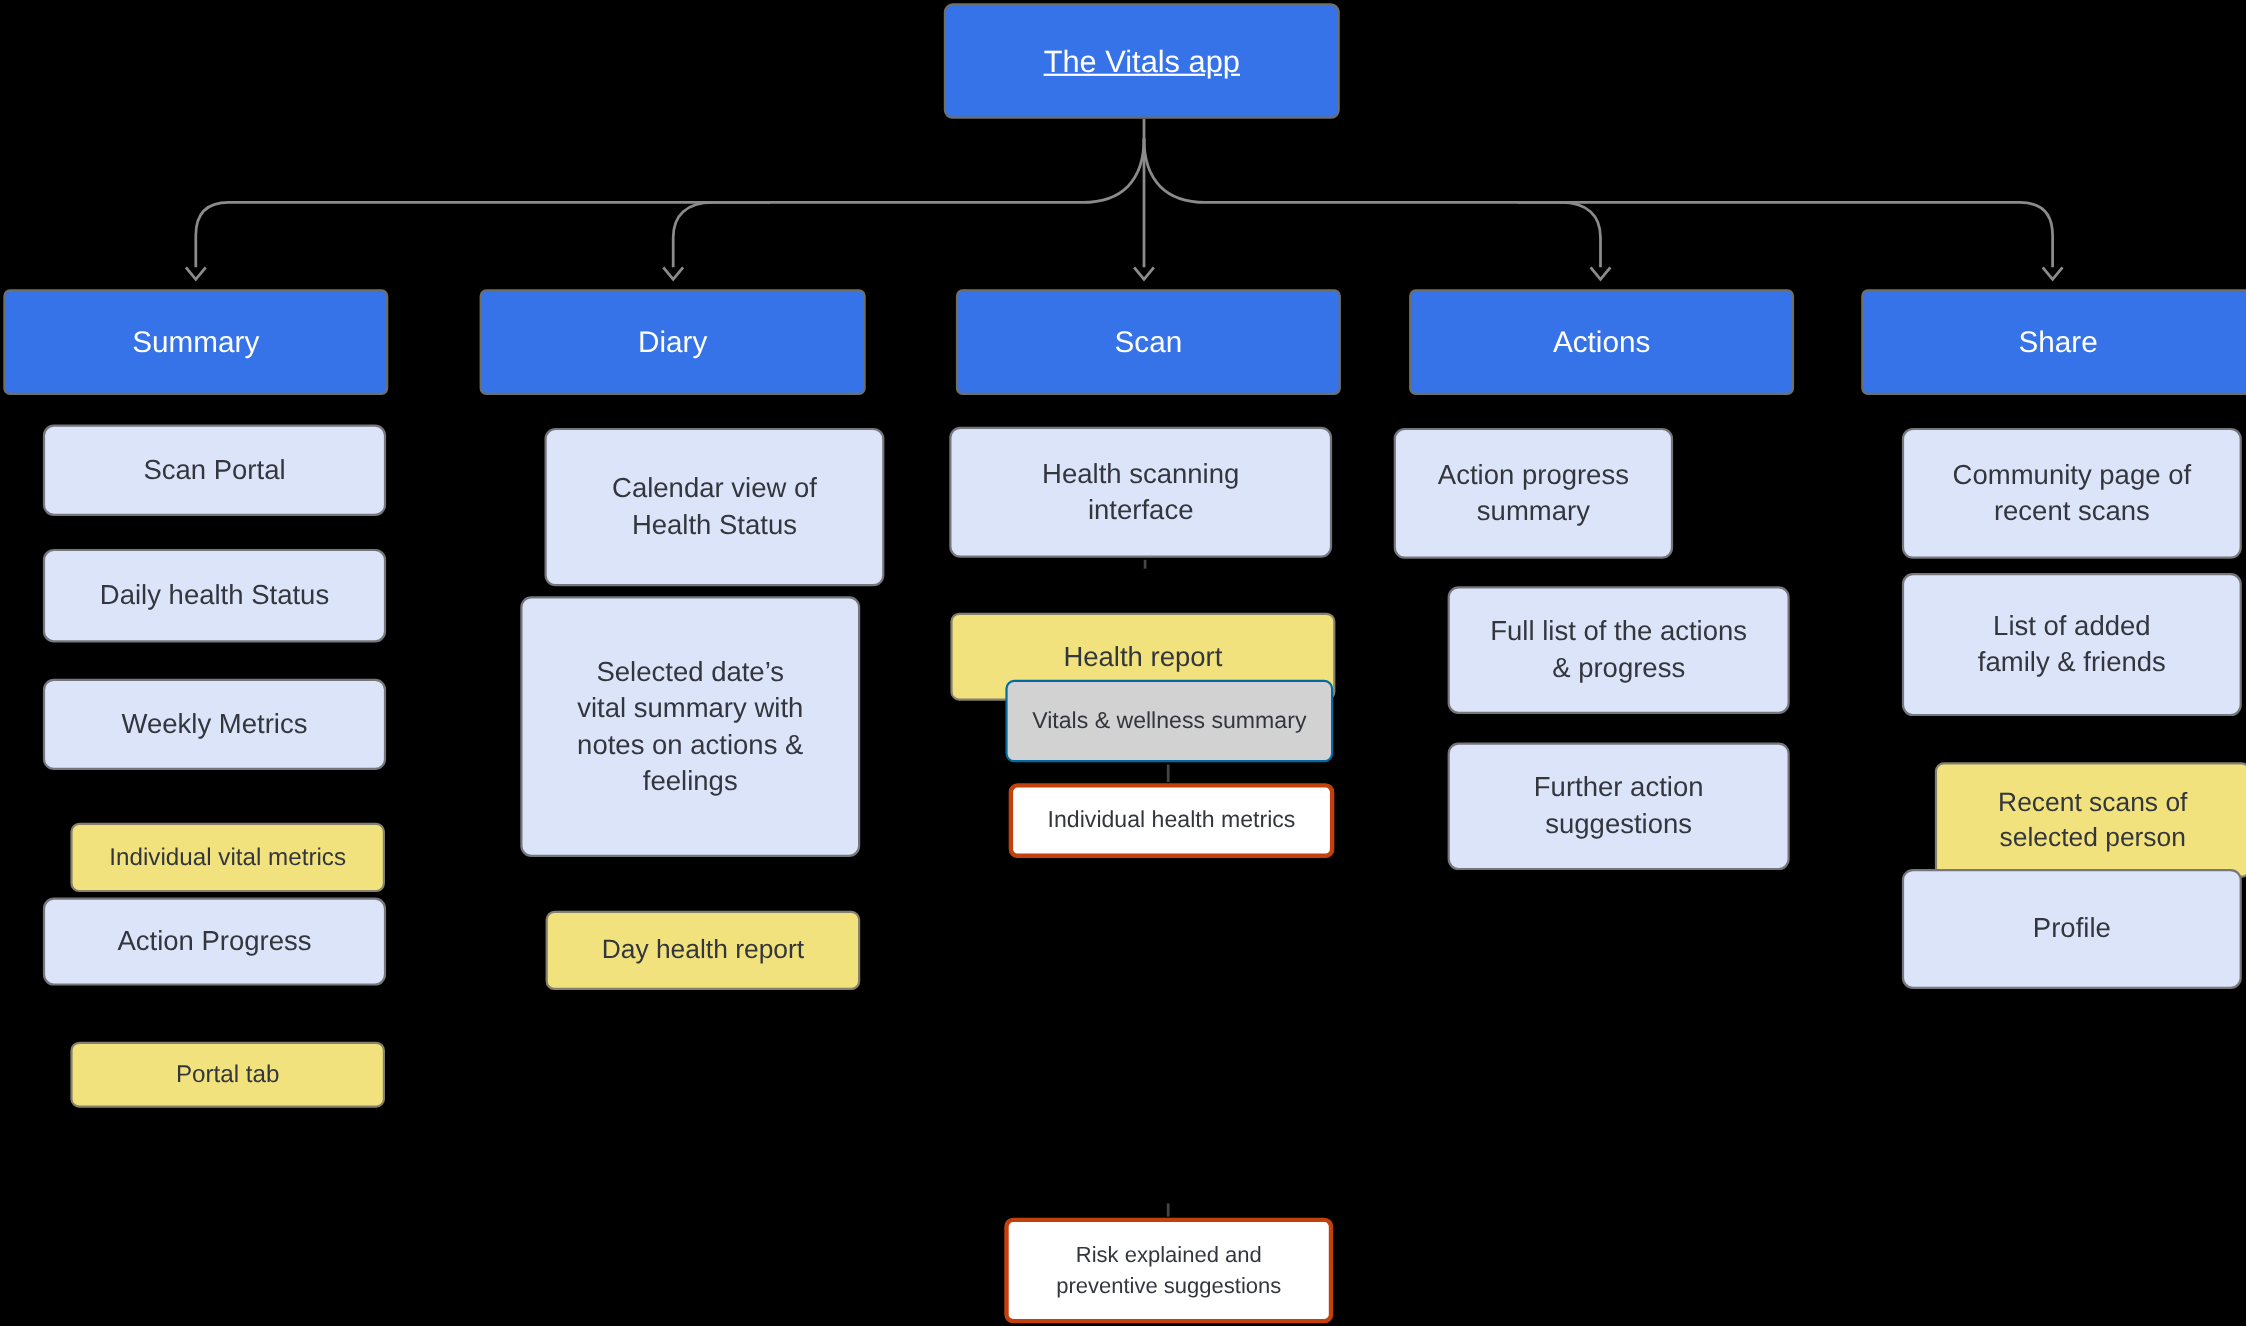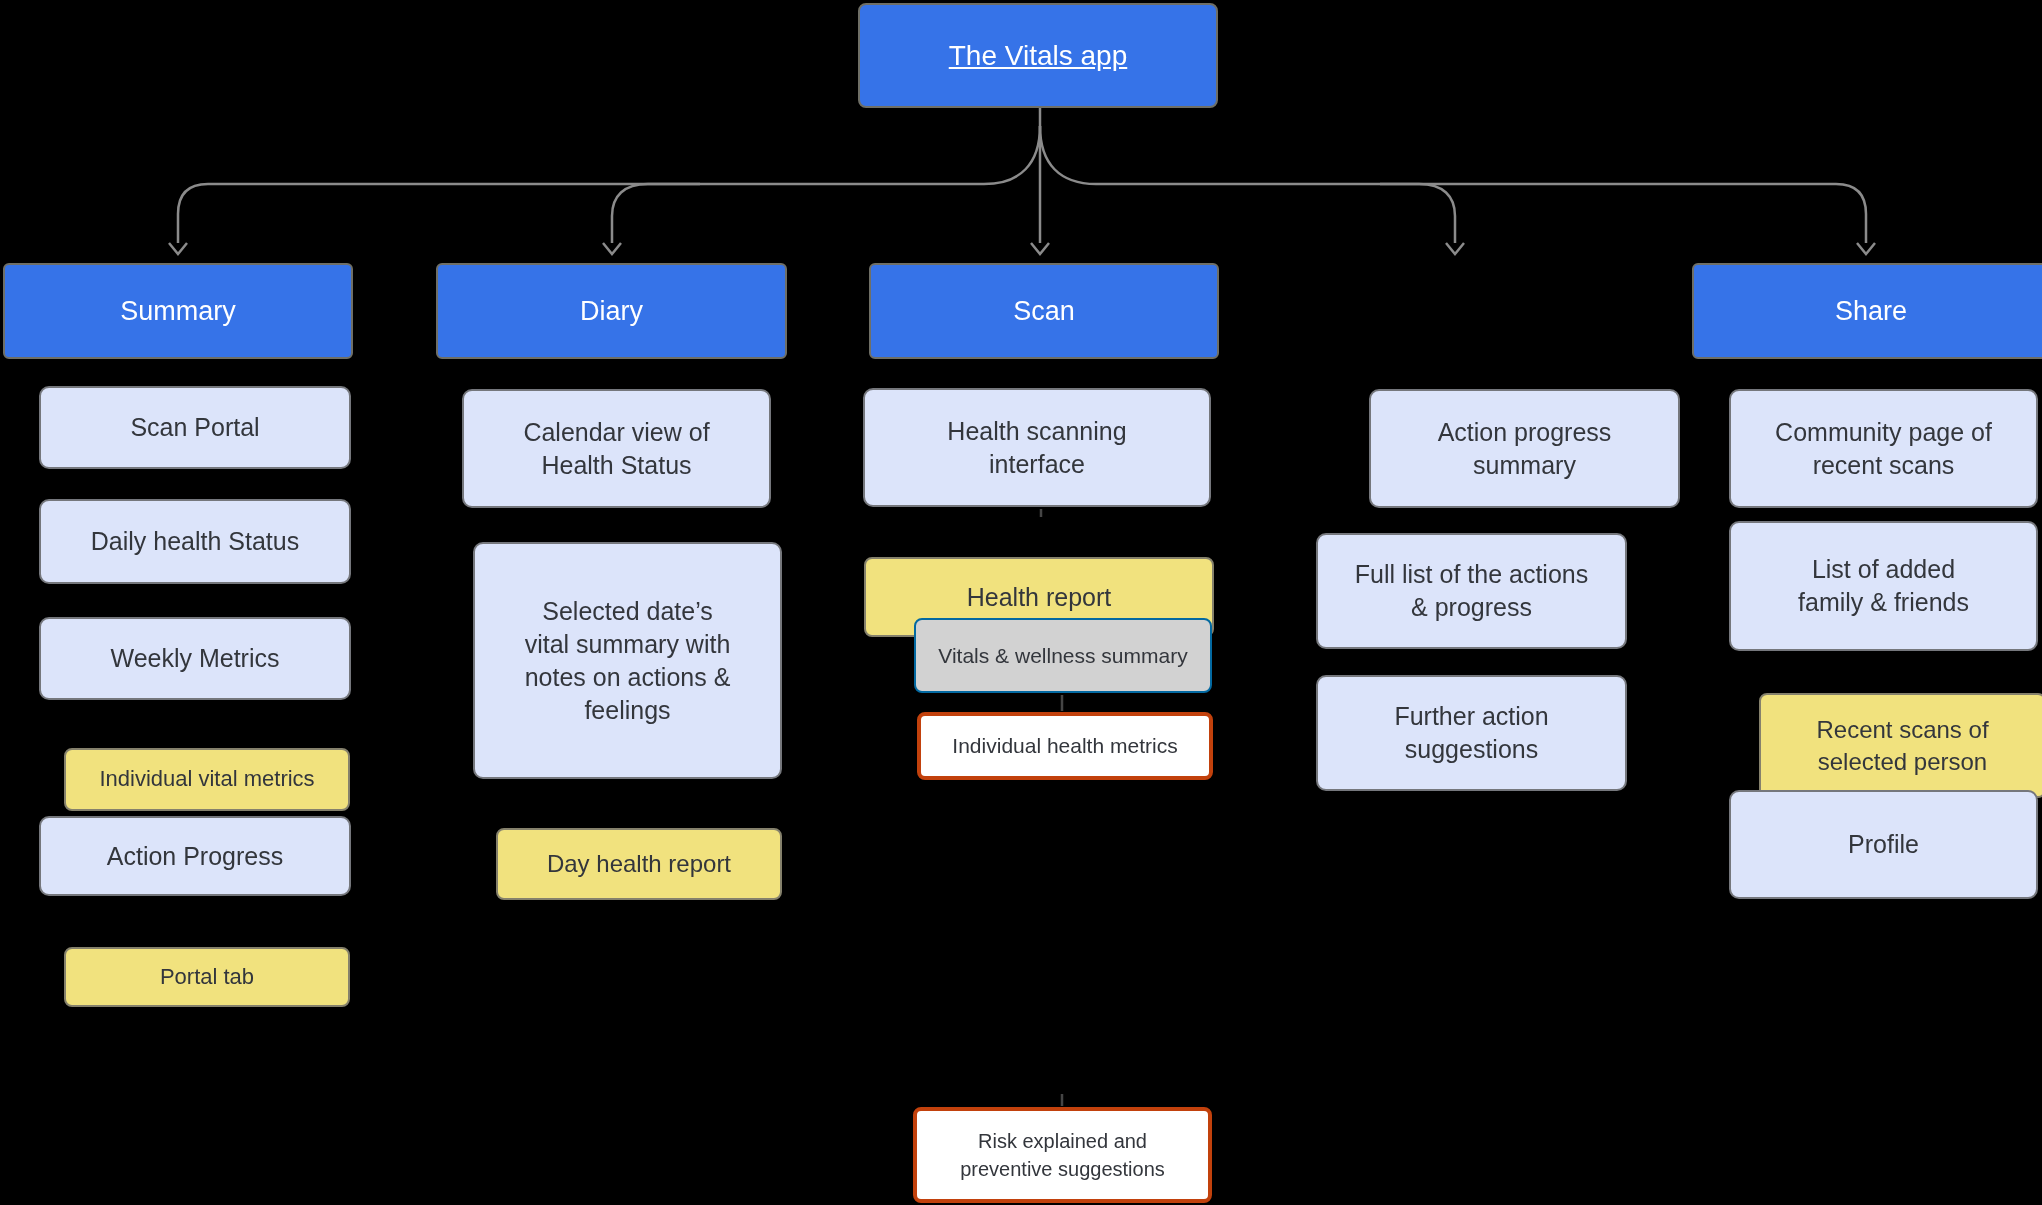--- a/index.html
+++ b/index.html
@@ -72,40 +72,41 @@
       <path d="M 1062 695 V 711"></path>
       <path d="M 1062 1094 V 1106"></path>
     </g>
   </svg>
 
   <div class="box header root" style="left:858px;top:3px;width:360px;height:105px">The Vitals app</div>
 
   <div class="box header" style="left:3px;top:263px;width:350px;height:96px">Summary</div>
   <div class="box header" style="left:436px;top:263px;width:351px;height:96px">Diary</div>
   <div class="box header" style="left:869px;top:263px;width:350px;height:96px">Scan</div>
+  <div class="box header" style="left:1281px;top:263px;width:350px;height:96px">Actions</div>
   <div class="box header" style="left:1692px;top:263px;width:358px;height:96px">Share</div>
 
   <div class="box light" style="left:39px;top:386px;width:312px;height:83px">Scan Portal</div>
   <div class="box light" style="left:39px;top:499px;width:312px;height:85px">Daily health Status</div>
   <div class="box light" style="left:39px;top:617px;width:312px;height:83px">Weekly Metrics</div>
   <div class="box yellow" style="left:64px;top:720px;width:286px;height:63px">Individual vital metrics</div>
   <div class="box light" style="left:39px;top:816px;width:312px;height:80px">Action Progress</div>
   <div class="box yellow" style="left:64px;top:919px;width:286px;height:60px">Portal tab</div>
 
-  <div class="box light" style="left:462px;top:389px;width:309px;height:119px;padding:0 36px">Calendar view of Health Status</div>
+  <div class="box light" style="left:495px;top:389px;width:309px;height:144px;padding:0 36px">Calendar view of Health Status</div>
   <div class="box light" style="left:473px;top:542px;width:309px;height:237px;padding:0 44px">Selected date’s vital summary with notes on actions &amp; feelings</div>
   <div class="box yellow" style="left:496px;top:800px;width:286px;height:72px;font-size:24px">Day health report</div>
 
   <div class="box light" style="left:863px;top:388px;width:348px;height:119px;padding:0 45px">Health scanning interface</div>
   <div class="box yellow" style="left:864px;top:529px;width:350px;height:80px;font-size:25px">Health report</div>
   <div class="box gray" style="left:914px;top:618px;width:298px;height:75px">Vitals &amp; wellness summary</div>
   <div class="box white" style="left:917px;top:712px;width:296px;height:68px">Individual health metrics</div>
   <div class="box white" style="left:913px;top:1107px;width:299px;height:96px;font-size:20px;padding:0 28px">Risk explained and preventive suggestions</div>
 
-  <div class="box light" style="left:1369px;top:389px;width:311px;height:119px;padding:0 34px">Action progress summary</div>
+  <div class="box light" style="left:1267px;top:389px;width:254px;height:119px;padding:0 34px">Action progress summary</div>
   <div class="box light" style="left:1316px;top:533px;width:311px;height:116px;padding:0 34px">Full list of the actions &amp; progress</div>
   <div class="box light" style="left:1316px;top:675px;width:311px;height:116px;padding:0 34px">Further action suggestions</div>
 
   <div class="box light" style="left:1729px;top:389px;width:309px;height:119px;padding:0 28px">Community page of recent scans</div>
   <div class="box light" style="left:1729px;top:521px;width:309px;height:130px;padding:0 45px">List of added family &amp; friends</div>
   <div class="box yellow" style="left:1759px;top:665px;width:287px;height:105px;font-size:24px;padding:0 30px">Recent scans of selected person</div>
   <div class="box light" style="left:1729px;top:790px;width:309px;height:109px">Profile</div>
 
 </div>
 

